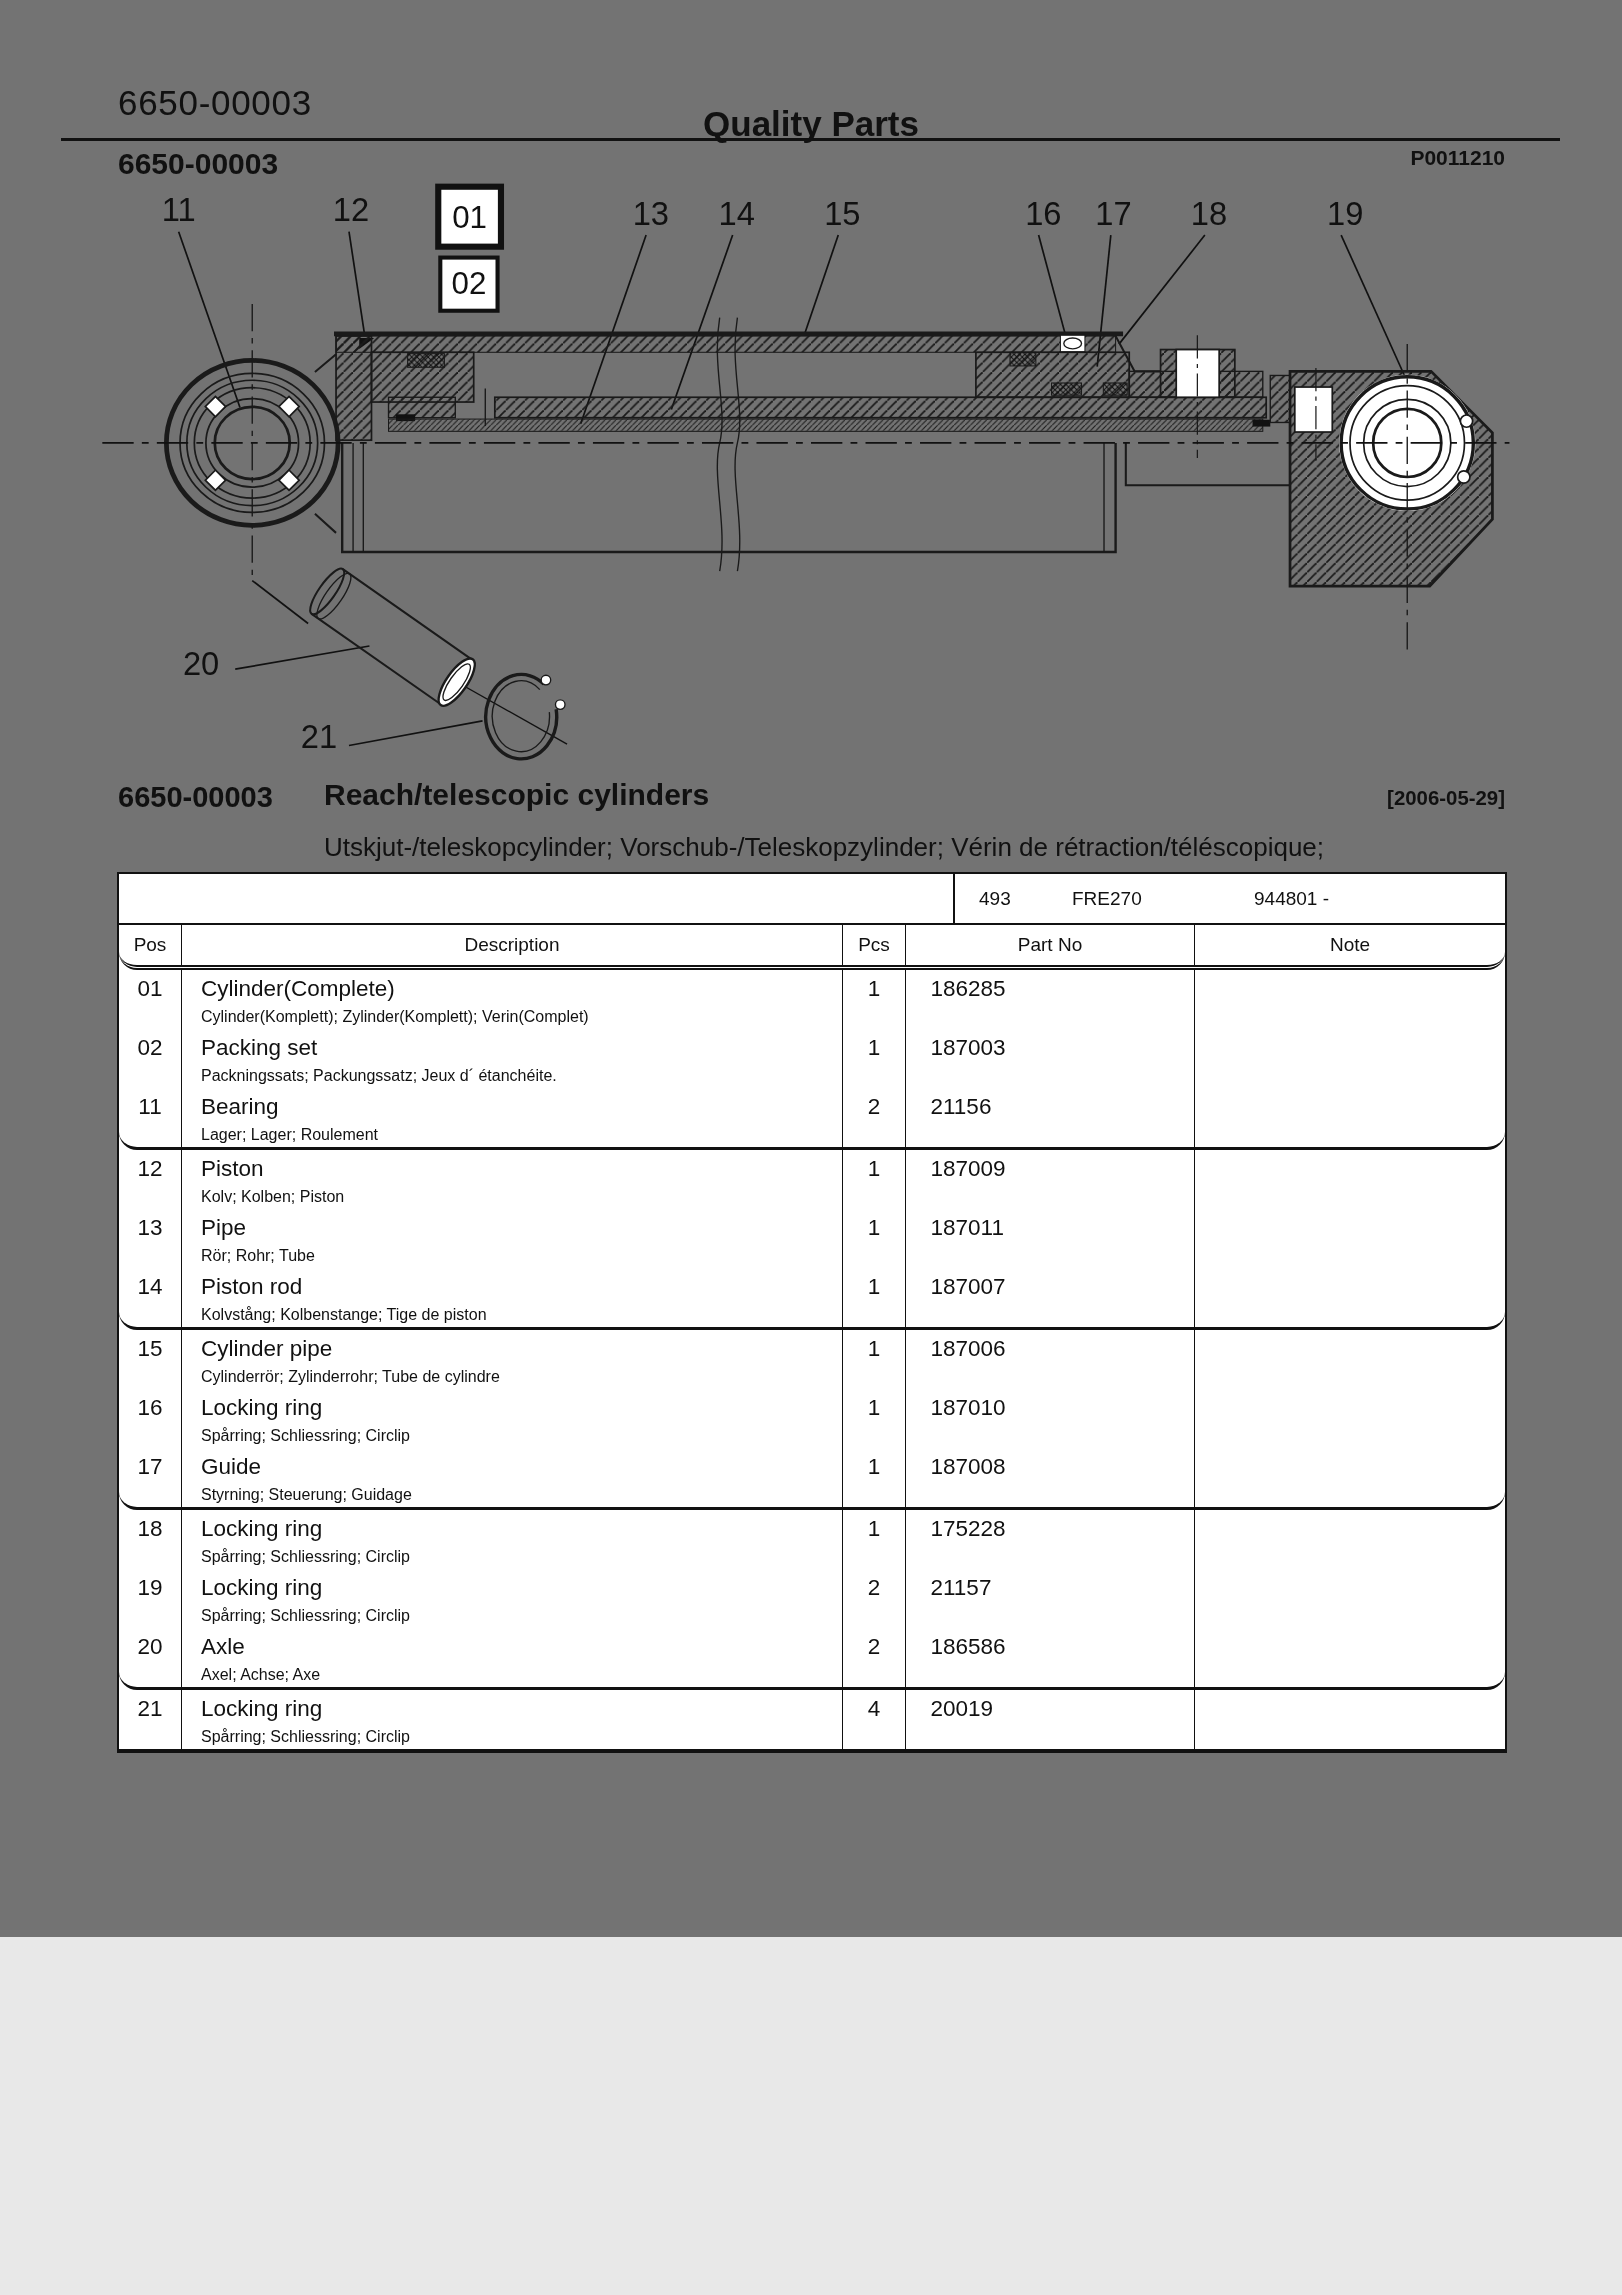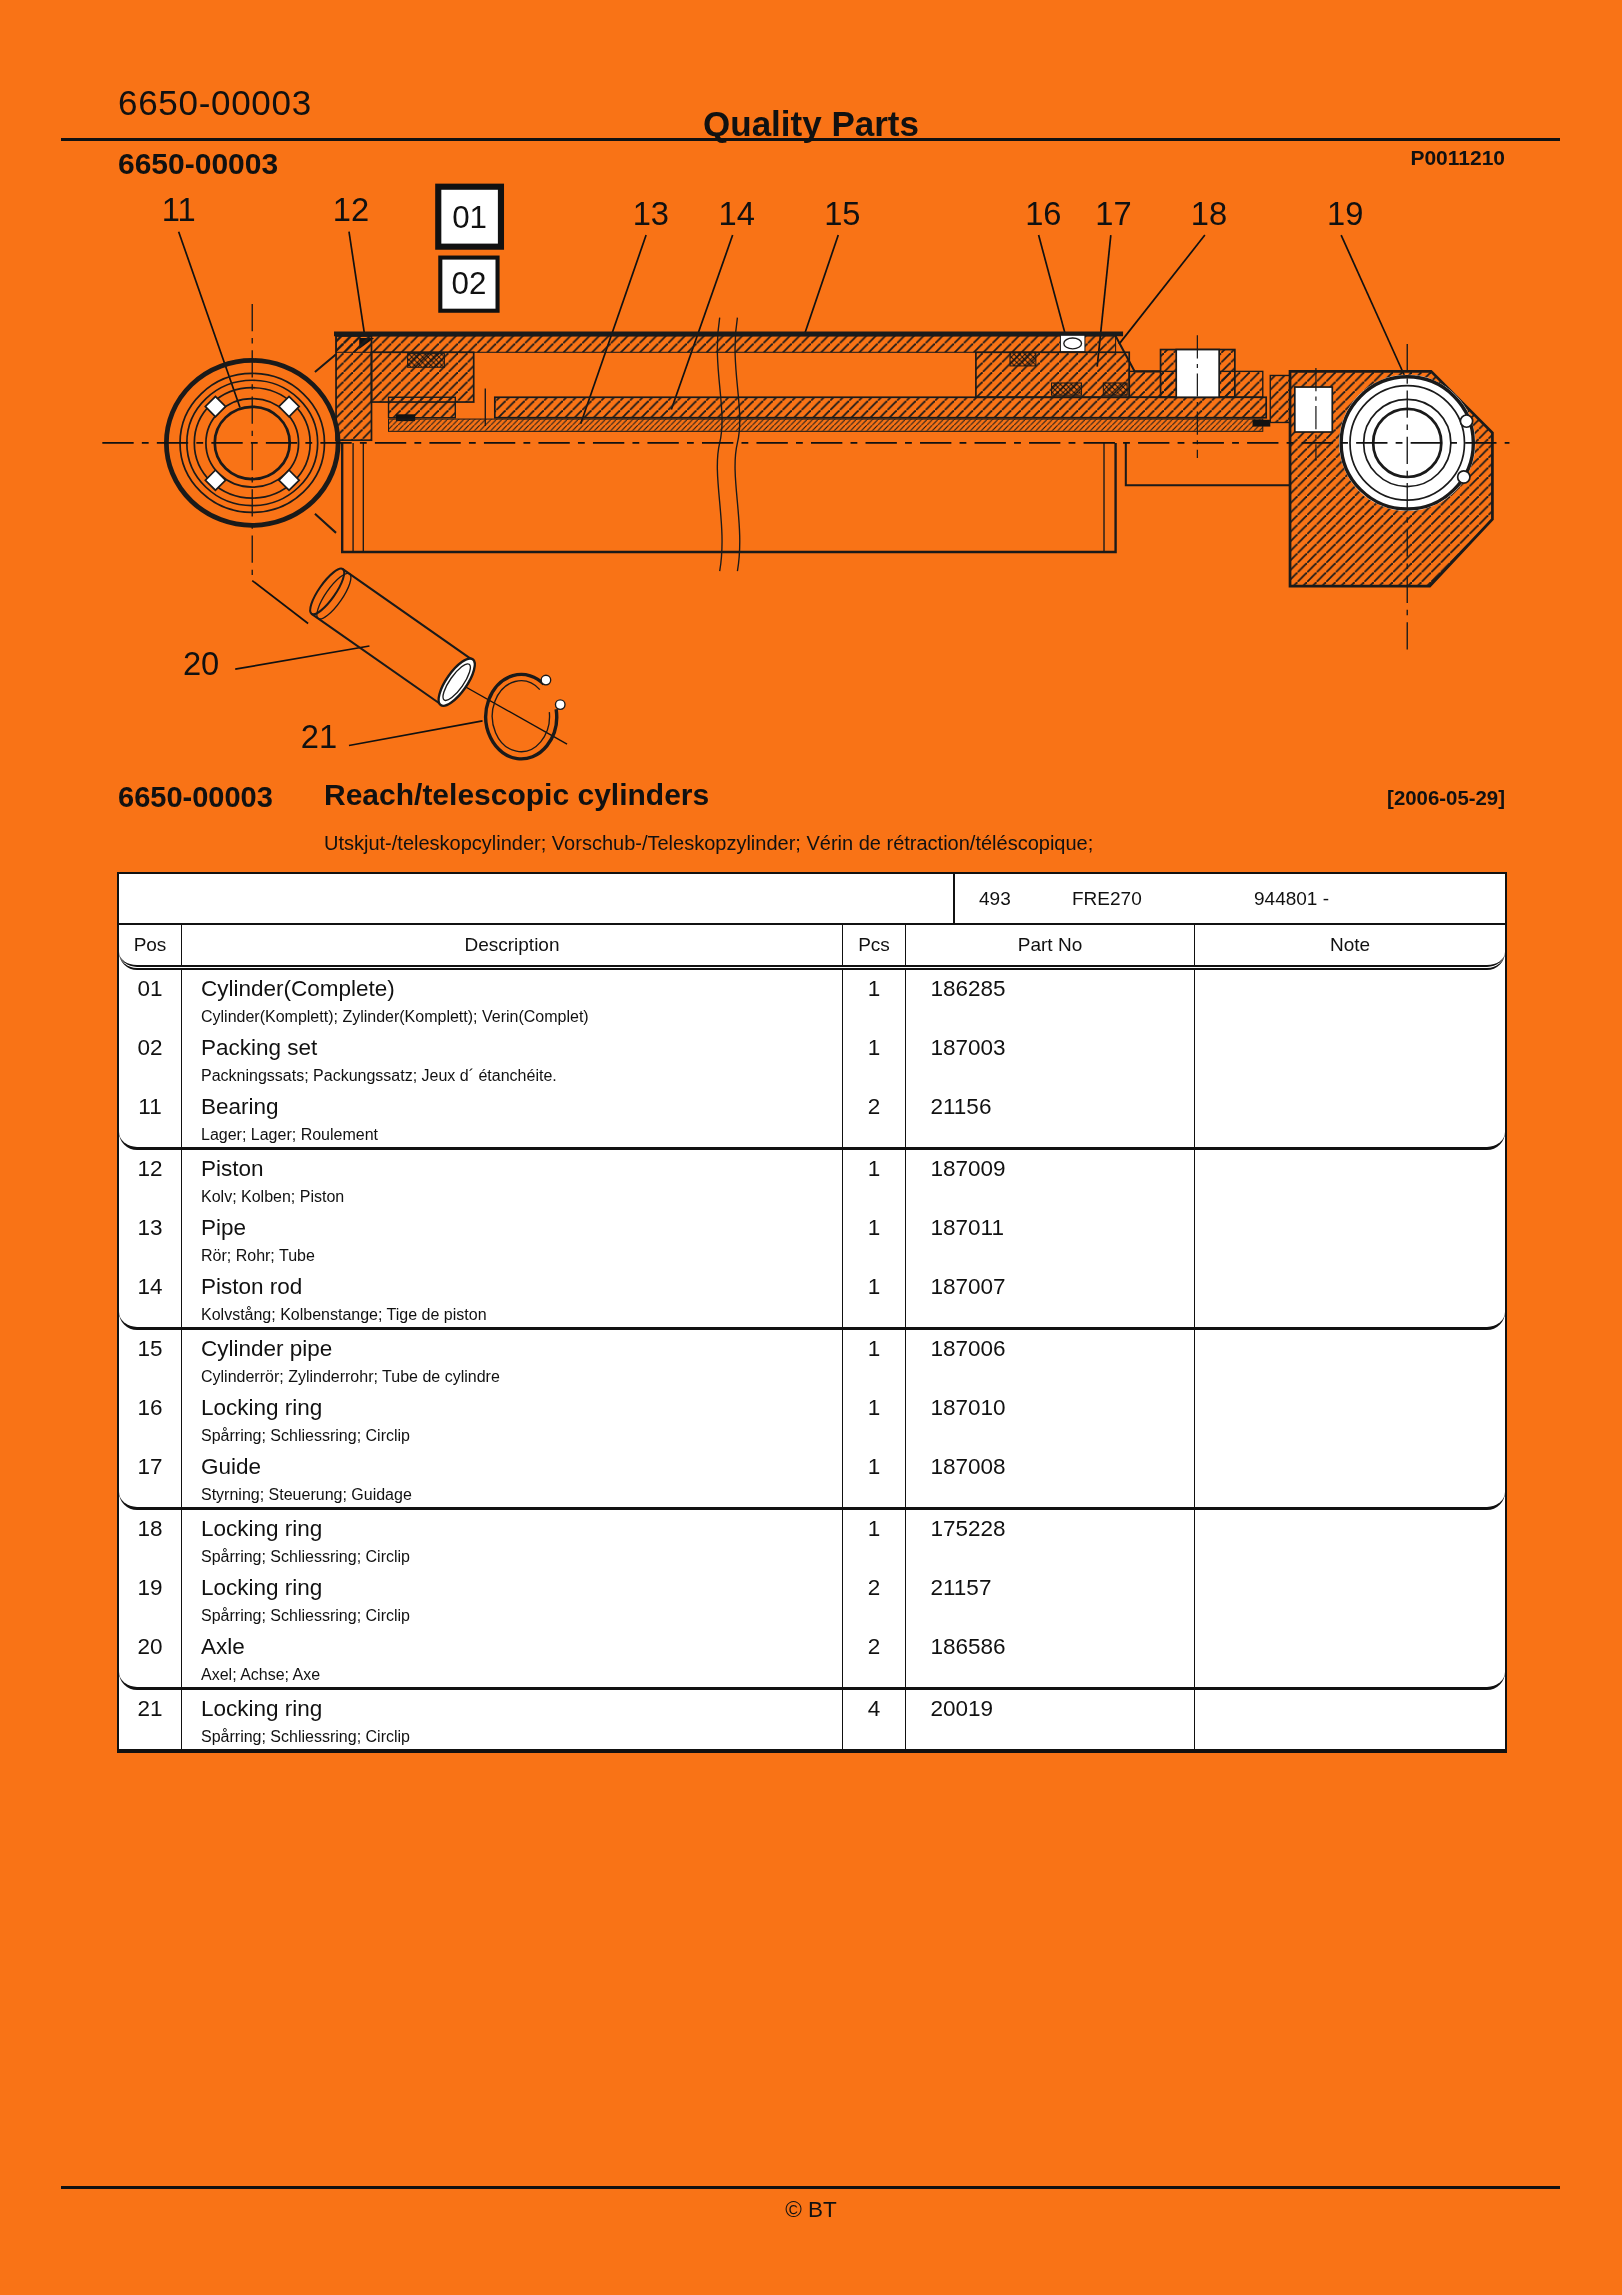--- a/index.html
+++ b/index.html
@@ -1,29 +1,29 @@
 <!DOCTYPE html>
 <html style="font-size:11px"><head>
 <meta charset="utf-8">
 <style>
   html,body{margin:0;padding:0;background:#e8e8e8;}
-  .page{position:relative;width:1622px;height:2295px;background:#f97316;color:#111;
+  .page{position:relative;width:1622px;height:1937px;background:#737373;color:#111;
         font-family:"Liberation Sans", sans-serif;overflow:hidden;}
   .abs{position:absolute;}
   .hdr-code{left:118px;top:83px;font-size:35px;letter-spacing:0.7px;}
   .hdr-center{left:0;top:104px;width:1622px;text-align:center;font-size:35px;font-weight:bold;}
   .rule{left:61px;height:3.4px;width:1499px;background:#111;}
   .rule-top{top:138px;}
   .rule-bottom{top:2186px;}
   .doc-code{left:118px;top:147px;font-size:30px;font-weight:bold;}
   .doc-ref{right:117px;top:146px;font-size:21px;font-weight:bold;}
   .sec-code{left:118px;top:781px;font-size:29px;font-weight:bold;}
   .sec-title{left:324px;top:778px;font-size:30px;font-weight:bold;}
   .sec-date{right:117px;top:787px;font-size:20.4px;font-weight:bold;}
-  .sec-sub{left:324px;top:832px;font-size:20px;}
+  .sec-sub{left:324px;top:832px;font-size:26px;}
   .footer-txt{left:0;top:2197px;width:1622px;text-align:center;font-size:22.5px;}
 
   svg text{font-family:"Liberation Sans", sans-serif;fill:#111;}
   .co{font-size:48px;}
   .cobox{font-size:46px;}
 
   .tbl{position:absolute;left:117px;top:872px;width:1390px;box-sizing:border-box;
        border:2.7px solid #111;border-bottom-width:4.8px;background:#fff;}
   .band{position:relative;height:49px;border-bottom:2.7px solid #111;font-size:19px;}
   .band-left{position:absolute;left:0;top:0;width:836px;height:100%;border-right:2px solid #111;box-sizing:border-box;}

